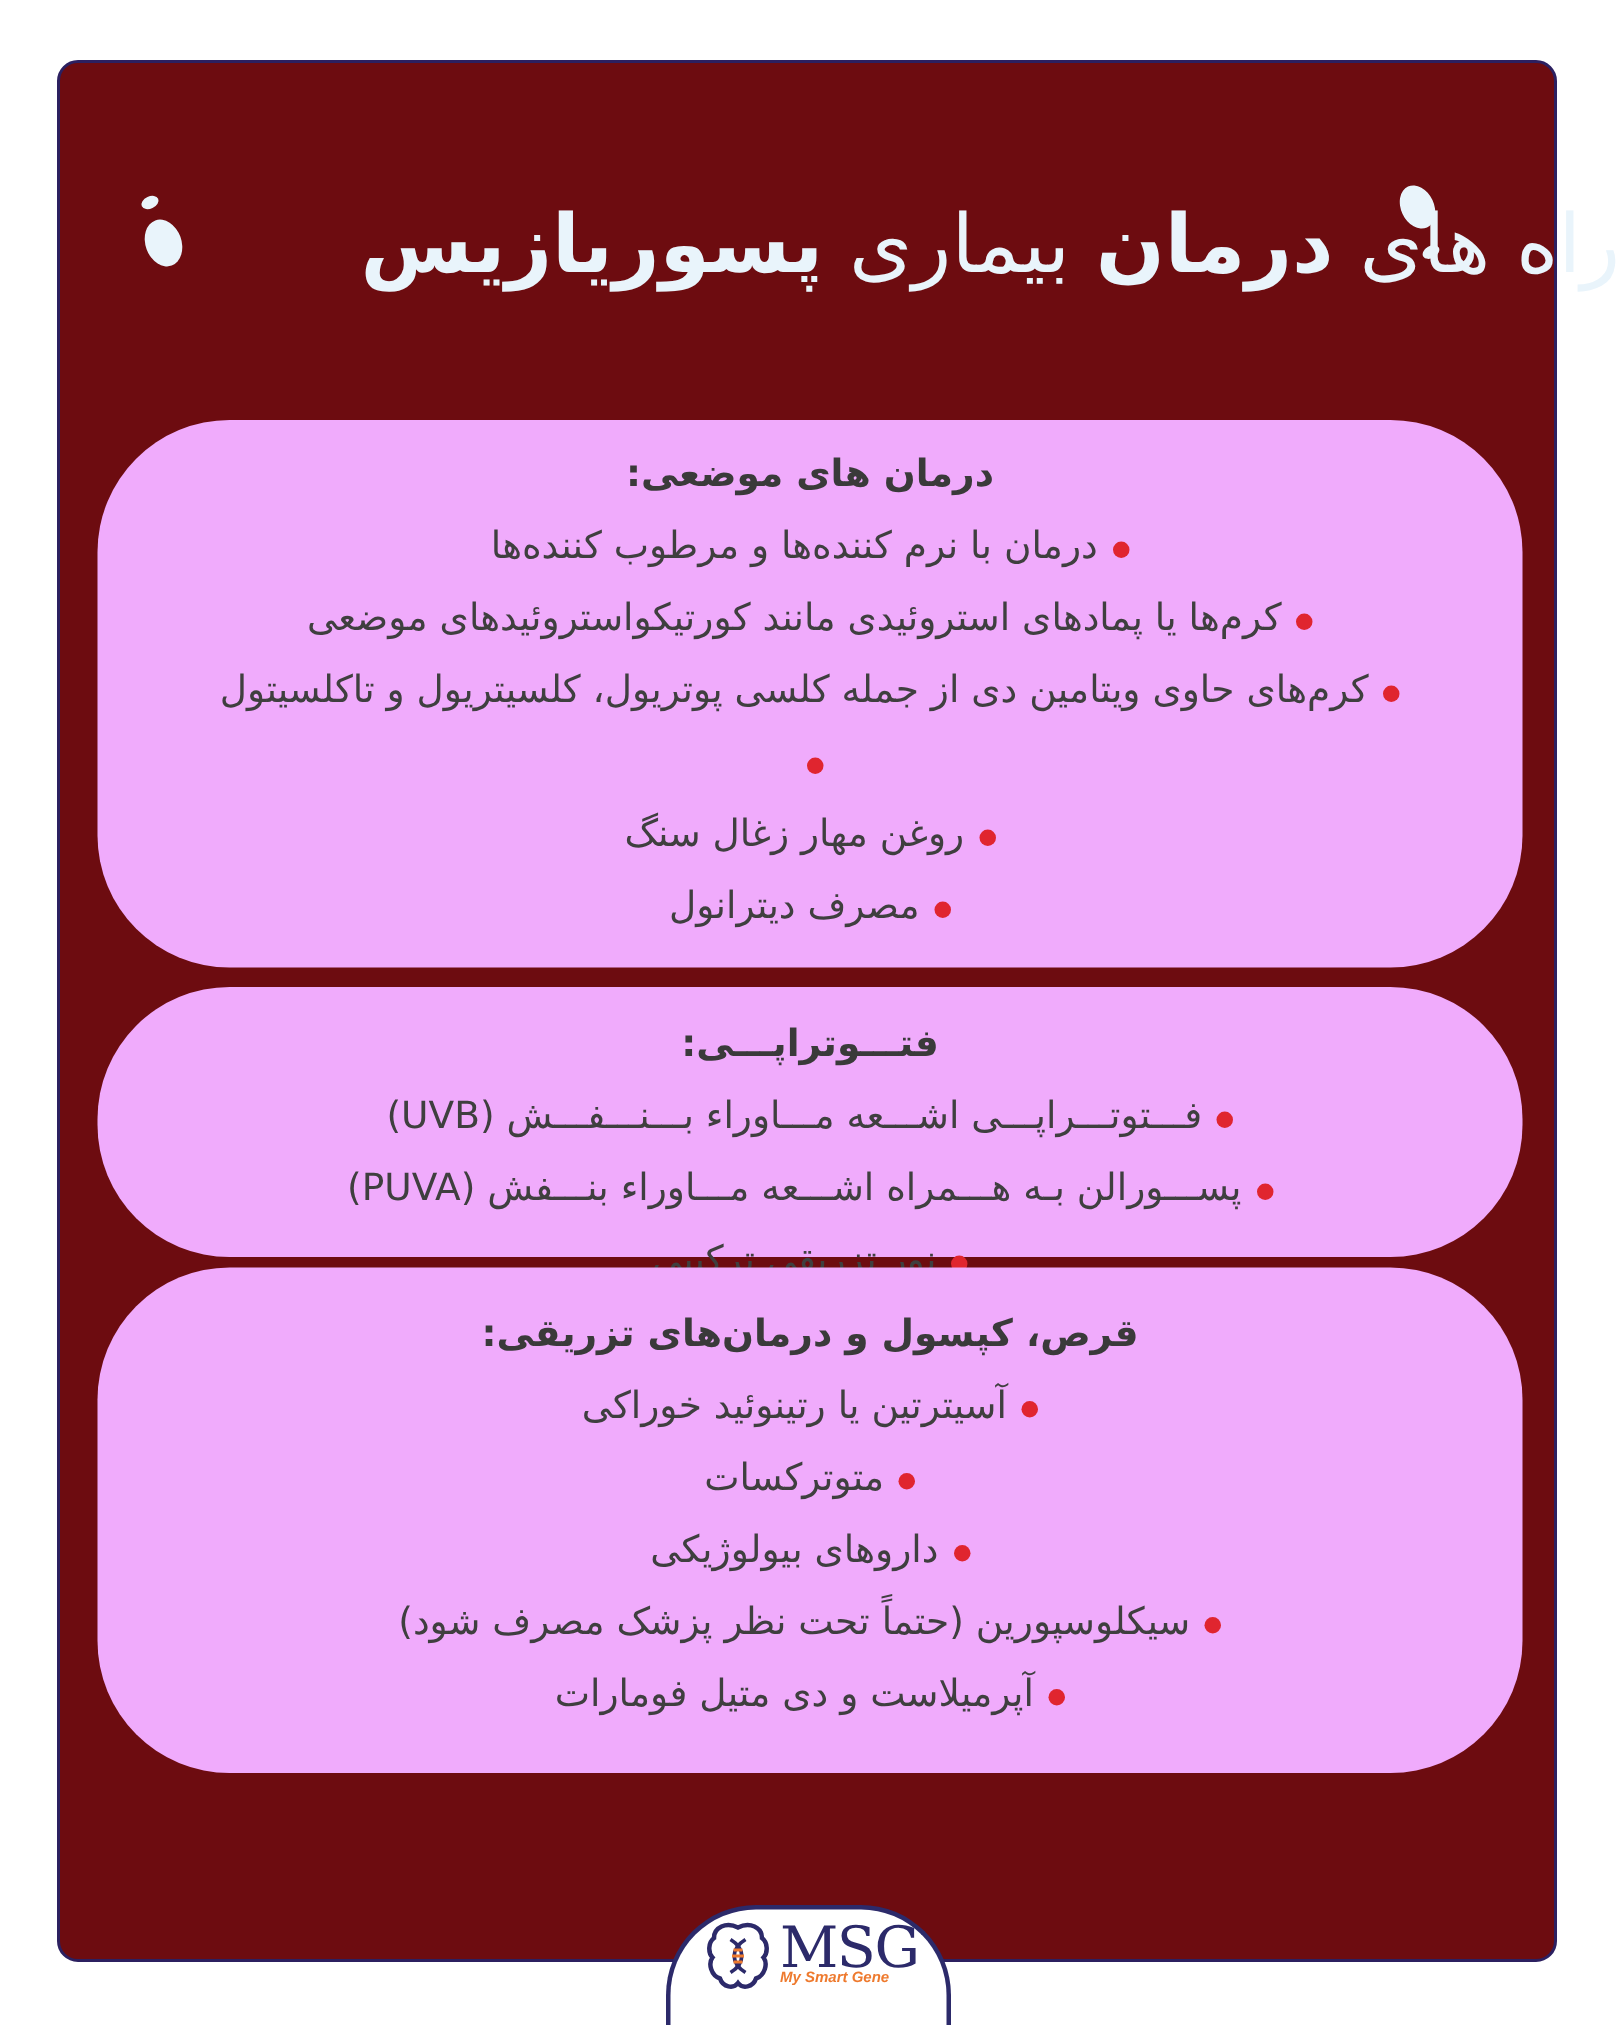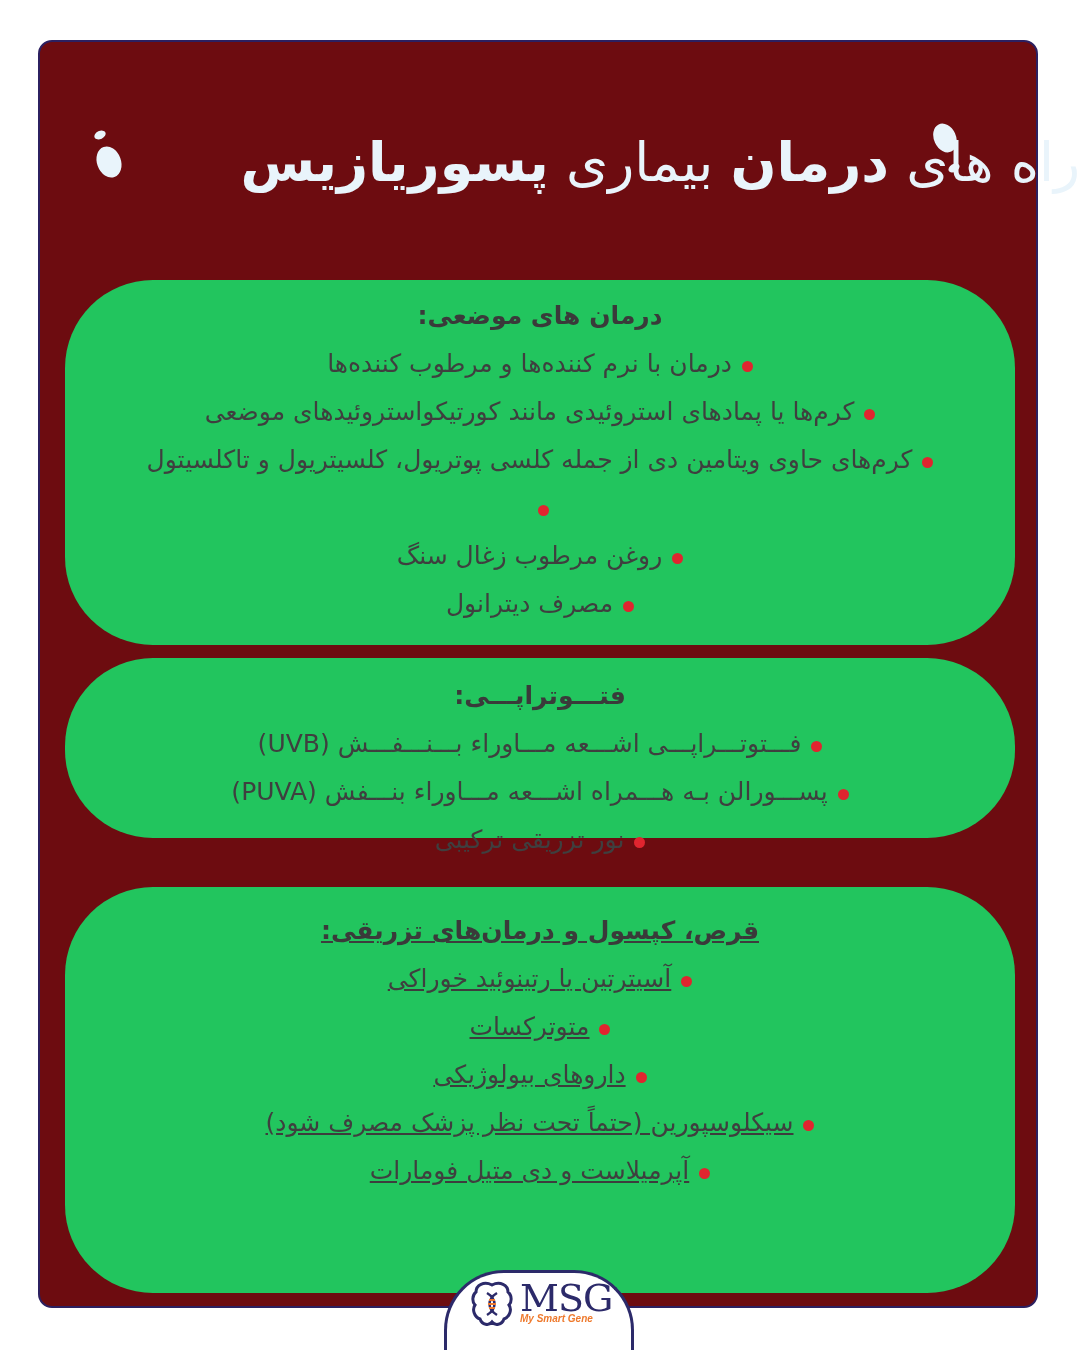--- a/index.html
+++ b/index.html
@@ -17,26 +17,26 @@
   }
   .title {
     color:#e9f4fb; font-size:54px; line-height:1; direction:rtl; white-space:nowrap;
   }
   .title .bold { font-weight:bold; }
   .title .light { font-weight:normal; }
   .drop { position:absolute; }
   .drop-right { left:925px; top:122px; }
   .drop-left { left:92px; top:125px; }
   .card {
-    position:absolute; left:65px; width:950px; background:#22c55e; border-radius:88px;
+    position:absolute; left:65px; width:950px; background:#f0abfc; border-radius:88px;
     box-sizing:border-box; direction:rtl; text-align:center; color:#3d3d3d;
   }
   .card1 { top:280px; height:365px; }
   .card2 { top:658px; height:180px; }
-  .card3 { top:887px; height:406px;text-decoration:underline; }
+  .card3 { top:845px; height:337px; }
   .card-title {
     font-weight:bold; font-size:25px; color:#3a3a3a; height:48px; line-height:48px;
   }
   .card1 .card-title { margin-top:12px; }
   .card2 .card-title { margin-top:14px; }
   .card3 .card-title { margin-top:20px; }
   .item {
     font-size:25px; line-height:48px; height:48px; white-space:nowrap; color:#3f3f3f;
     display:flex; justify-content:center; align-items:center; gap:4px;
   }
@@ -98,21 +98,21 @@
     </div>
   <div class="item">
       <span class="bullet"></span>
       <span>کرم‌های حاوی ویتامین دی از جمله کلسی پوتریول، کلسیتریول و تاکلسیتول</span>
     </div>
   <div class="item">
       <span class="bullet"></span>
     </div>
   <div class="item">
       <span class="bullet"></span>
-      <span>روغن مرطوب زغال سنگ</span>
+      <span>روغن مهار زغال سنگ</span>
     </div>
   <div class="item">
       <span class="bullet"></span>
       <span>مصرف دیترانول</span>
     </div>
 </div>
 
 <div class="card card2">
   <div class="card-title">فتـــوتراپـــی:</div>
   <div class="item">

